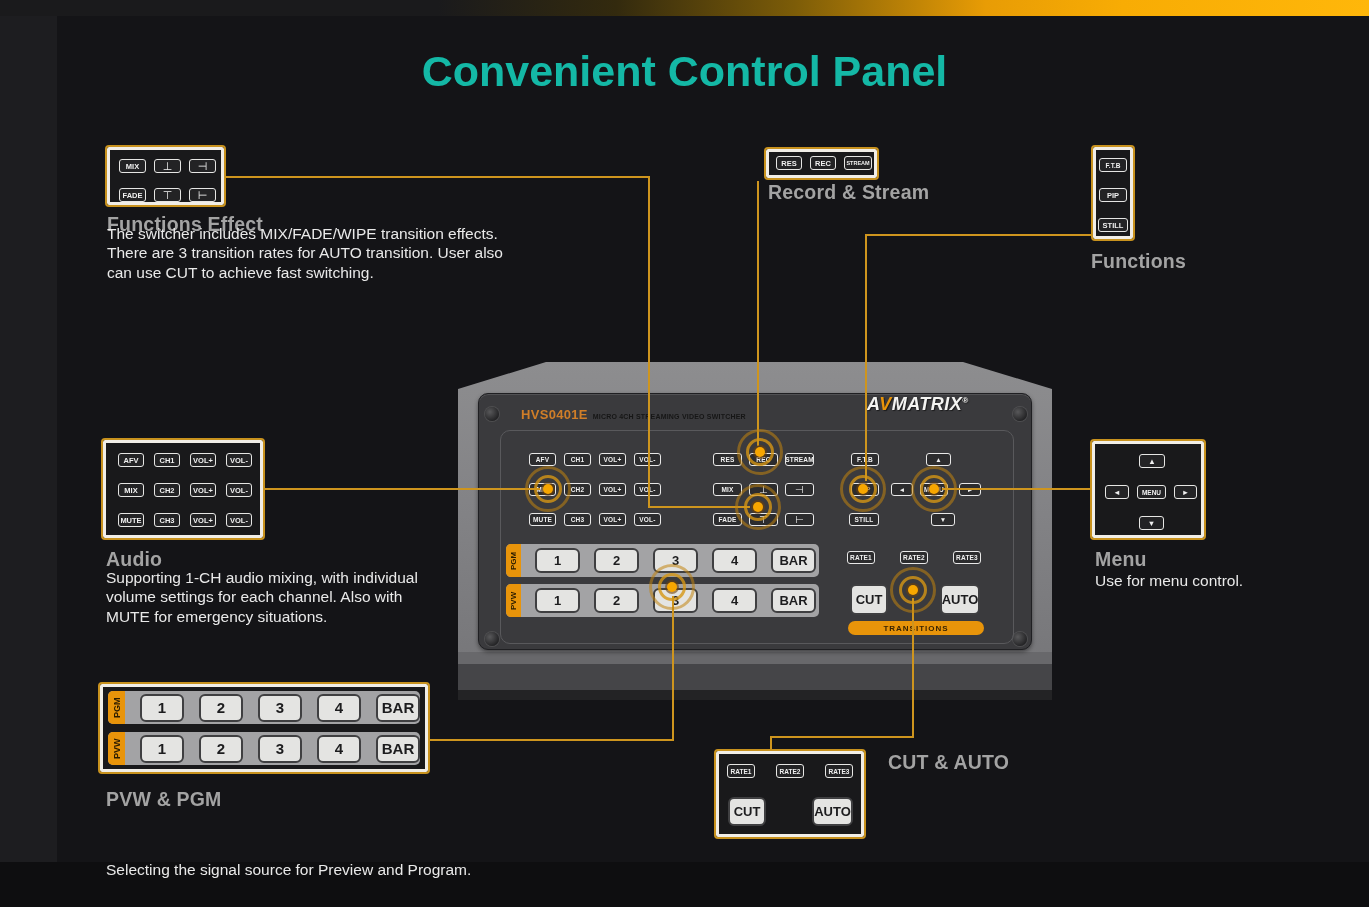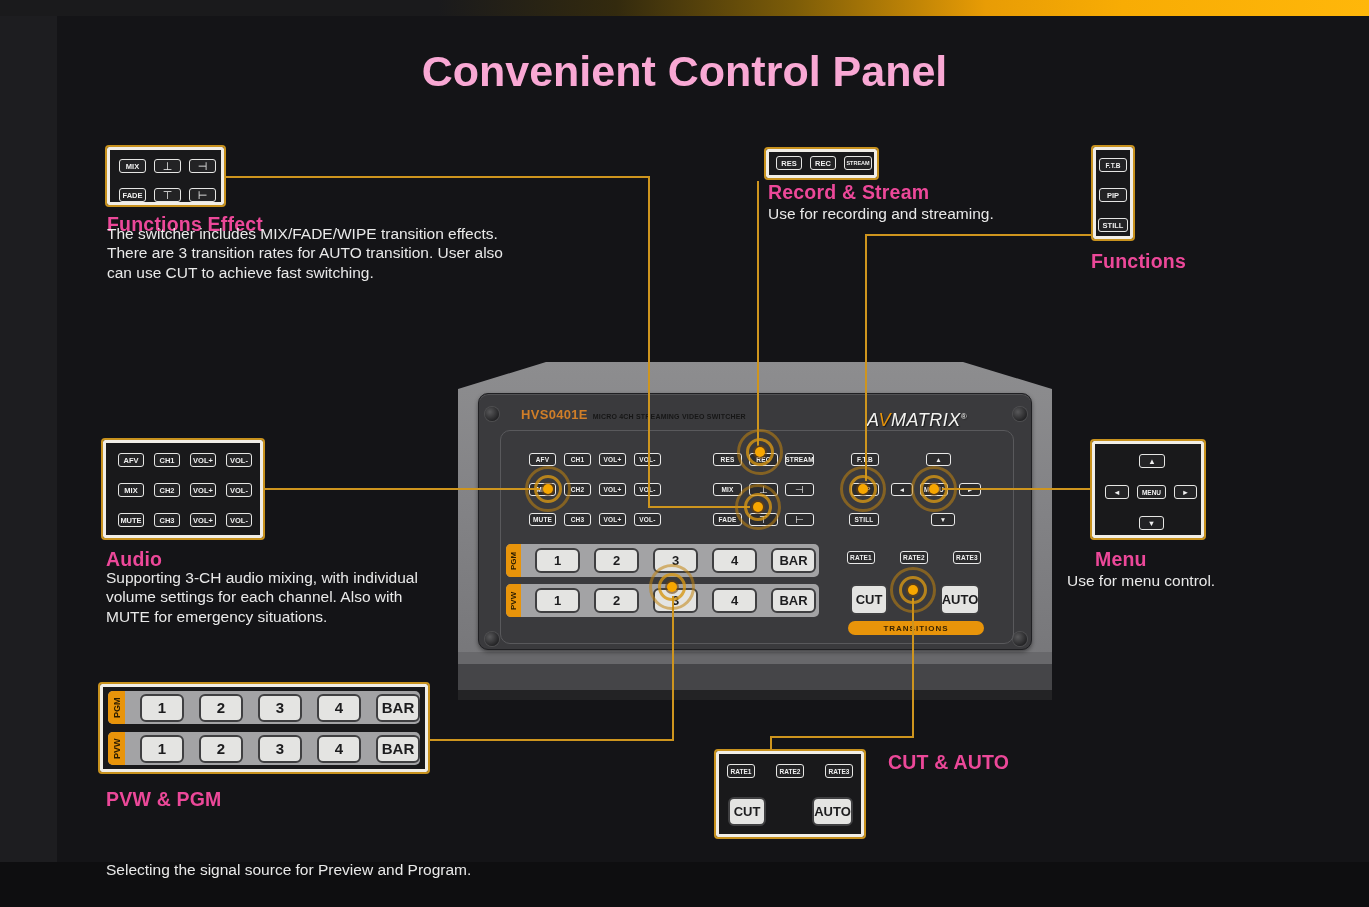--- a/index.html
+++ b/index.html
@@ -3,40 +3,40 @@
 <meta charset="utf-8">
 <style>
   html,body{margin:0;padding:0;background:#141417;}
   .canvas{position:relative;width:1369px;height:907px;background:#141417;overflow:hidden;
           font-family:"Liberation Sans","DejaVu Sans",sans-serif;}
   .topbar{position:absolute;left:0;top:0;width:1369px;height:16px;
           background:linear-gradient(90deg,#1a1a1c 0%,#1a1a1c 32%,#332a0e 45%,#7c5c08 58%,#e89c05 72%,#f8ac04 82%,#ffb70a 100%);}
   .left-strip{position:absolute;left:0;top:16px;width:57px;height:846px;background:#1d1d20;}
   .bottom-strip{position:absolute;left:0;top:862px;width:1369px;height:45px;background:#0e0e10;}
   .title{position:absolute;left:0;top:50px;width:1369px;text-align:center;margin:0;
-         font-size:43px;font-weight:700;color:#f9a8d4;letter-spacing:0px;line-height:1;}
+         font-size:43px;font-weight:700;color:#14b8a6;letter-spacing:0px;line-height:1;}
 
   
   .device{position:absolute;left:458px;top:362px;width:594px;height:338px;
           clip-path:polygon(88px 0,505px 0,594px 27px,594px 338px,0 338px,0 27px);
           background:linear-gradient(180deg,#8d8d8f 0%,#828285 45%,#747477 100%);}
   .slab1{position:absolute;left:0;right:0;top:290px;height:12px;background:#68686b;}
   .slab2{position:absolute;left:0;right:0;top:302px;height:26px;background:#454548;}
   .slab3{position:absolute;left:0;right:0;top:328px;height:10px;background:#232325;}
   .panel{position:absolute;left:20px;top:31px;width:554px;height:257px;background:#3a3a3d;
          border:1px solid #1f1f22;border-radius:10px;box-sizing:border-box;
          box-shadow:inset 0 1px 0 rgba(255,255,255,.12),0 2px 4px rgba(0,0,0,.45);}
   .btn-outline{position:absolute;left:21px;top:36px;width:512px;height:212px;
                border:1px solid #59595c;border-radius:10px;}
   .screw{position:absolute;width:14px;height:14px;border-radius:50%;
          background:radial-gradient(circle at 35% 35%,#58585a,#242426 72%);box-shadow:0 0 0 1px #4e4e50;}
   .model-row{position:absolute;left:42px;top:13px;display:flex;align-items:baseline;white-space:nowrap;}
   .model{color:#D07E28;font-size:13px;font-weight:700;letter-spacing:.3px;}
   .model-sub{color:#161616;font-size:7px;font-weight:700;margin-left:5px;letter-spacing:.2px;}
-  .logo{position:absolute;left:388px;top:16px;font-style:italic;font-weight:400;font-size:18px;
+  .logo{position:absolute;left:388px;top:0;font-style:italic;font-weight:700;font-size:18px;
         color:#F4F4F2;letter-spacing:.5px;text-shadow:1px 1px 1px rgba(0,0,0,.55);white-space:nowrap;}
   .logo .v{color:#E8940A;}
   .logo .reg{font-size:8px;vertical-align:super;}
 
   
   .kb{box-sizing:border-box;display:inline-flex;align-items:center;justify-content:center;
       height:13px;background:#2c2c2e;border:1px solid #e8e8e8;border-radius:3px;
       color:#f0f0f0;font-size:6.5px;font-weight:700;letter-spacing:.2px;overflow:hidden;}
   .kb.glyph{font-size:10px;font-weight:400;line-height:1;}
   .kb.abs{position:absolute;}
@@ -67,21 +67,21 @@
 
   
   .cobox{position:absolute;background:#19191b;border:3px solid #F1EEE7;outline:2px solid #C8921E;
          border-radius:2px;box-sizing:border-box;z-index:4;}
   .kb2{box-sizing:border-box;display:inline-flex;align-items:center;justify-content:center;
        height:14px;background:#232325;border:1.5px solid #e6e6e4;border-radius:3px;
        color:#f0f0f0;font-size:7.5px;font-weight:700;}
   .kb2.glyph{font-size:11px;font-weight:400;line-height:1;}
   .kb2.abs{position:absolute;}
   .co-grid{display:grid;}
-  .chead{position:absolute;margin:0;font-size:19.5px;font-weight:700;color:#ec4899;letter-spacing:.2px;z-index:4;}
+  .chead{position:absolute;margin:0;font-size:19.5px;font-weight:700;color:#a3a3a3;letter-spacing:.2px;z-index:4;}
   .ctext{position:absolute;margin:0;font-size:15.5px;color:#E9E9E9;line-height:19.4px;
          white-space:pre-line;z-index:4;}
   .strip2{margin:4px 5px;height:35px;background:#a3a3a5;border-radius:5px;overflow:hidden;
           display:flex;align-items:center;gap:15px;box-sizing:border-box;}
   .strip2 .vtab{flex:0 0 17px;font-size:9px;}
   .strip2 .lb{width:44px;height:28px;font-size:15px;}
   .strip2 .lb:first-of-type{margin-left:7px;}
 </style>
 </head>
 <body>
@@ -217,21 +217,20 @@
 can use CUT to achieve fast switching.</p>
 
   <div class="cobox" style="left:766px;top:149px;width:111px;height:29px">
     <div style="display:flex;gap:8px;margin:4px 0 0 7px">
       <span class="kb2" style="width:26px">RES</span>
       <span class="kb2" style="width:26px">REC</span>
       <span class="kb2" style="width:28px;font-size:5.5px">STREAM</span>
     </div>
   </div>
   <h2 class="chead" style="left:768px;top:181px">Record &amp; Stream</h2>
-  <p class="ctext" style="left:768px;top:204px;width:280px">Use for recording and streaming.</p>
 
   <div class="cobox" style="left:1093px;top:147px;width:40px;height:92px">
     <div style="display:flex;flex-direction:column;align-items:center;gap:16px;margin-top:8px">
       <span class="kb2" style="width:28px;font-size:6.5px">F.T.B</span>
       <span class="kb2" style="width:28px">PIP</span>
       <span class="kb2" style="width:30px">STILL</span>
     </div>
   </div>
   <h2 class="chead" style="left:1091px;top:250px">Functions</h2>
 
@@ -245,33 +244,33 @@
       <span class="kb2">CH2</span>
       <span class="kb2">VOL+</span>
       <span class="kb2">VOL-</span>
       <span class="kb2">MUTE</span>
       <span class="kb2">CH3</span>
       <span class="kb2">VOL+</span>
       <span class="kb2">VOL-</span>
     </div>
   </div>
   <h2 class="chead" style="left:106px;top:548px">Audio</h2>
-  <p class="ctext" style="left:106px;top:568px;width:370px">Supporting 3-CH audio mixing, with individual
+  <p class="ctext" style="left:106px;top:568px;width:370px">Supporting 1-CH audio mixing, with individual
 volume settings for each channel. Also with
 MUTE for emergency situations.</p>
 
   <div class="cobox" style="left:1092px;top:441px;width:112px;height:97px">
     <span class="kb2 abs" style="left:44px;top:10px;width:26px">▲</span>
     <span class="kb2 abs" style="left:10px;top:41px;width:24px">◄</span>
     <span class="kb2 abs" style="left:42px;top:41px;width:29px;font-size:6.5px">MENU</span>
     <span class="kb2 abs" style="left:79px;top:41px;width:23px">►</span>
     <span class="kb2 abs" style="left:44px;top:72px;width:25px">▼</span>
   </div>
   <h2 class="chead" style="left:1095px;top:548px">Menu</h2>
-  <p class="ctext" style="left:1067px;top:571px;width:260px">Use for menu control.</p>
+  <p class="ctext" style="left:1095px;top:571px;width:260px">Use for menu control.</p>
 
   <div class="cobox" style="left:100px;top:684px;width:328px;height:88px;display:flex;flex-direction:column;justify-content:center">
     <div class="strip2">
       <span class="vtab">PGM</span>
       <span class="lb">1</span>
       <span class="lb">2</span>
       <span class="lb">3</span>
       <span class="lb">4</span>
       <span class="lb">BAR</span>
     </div>

